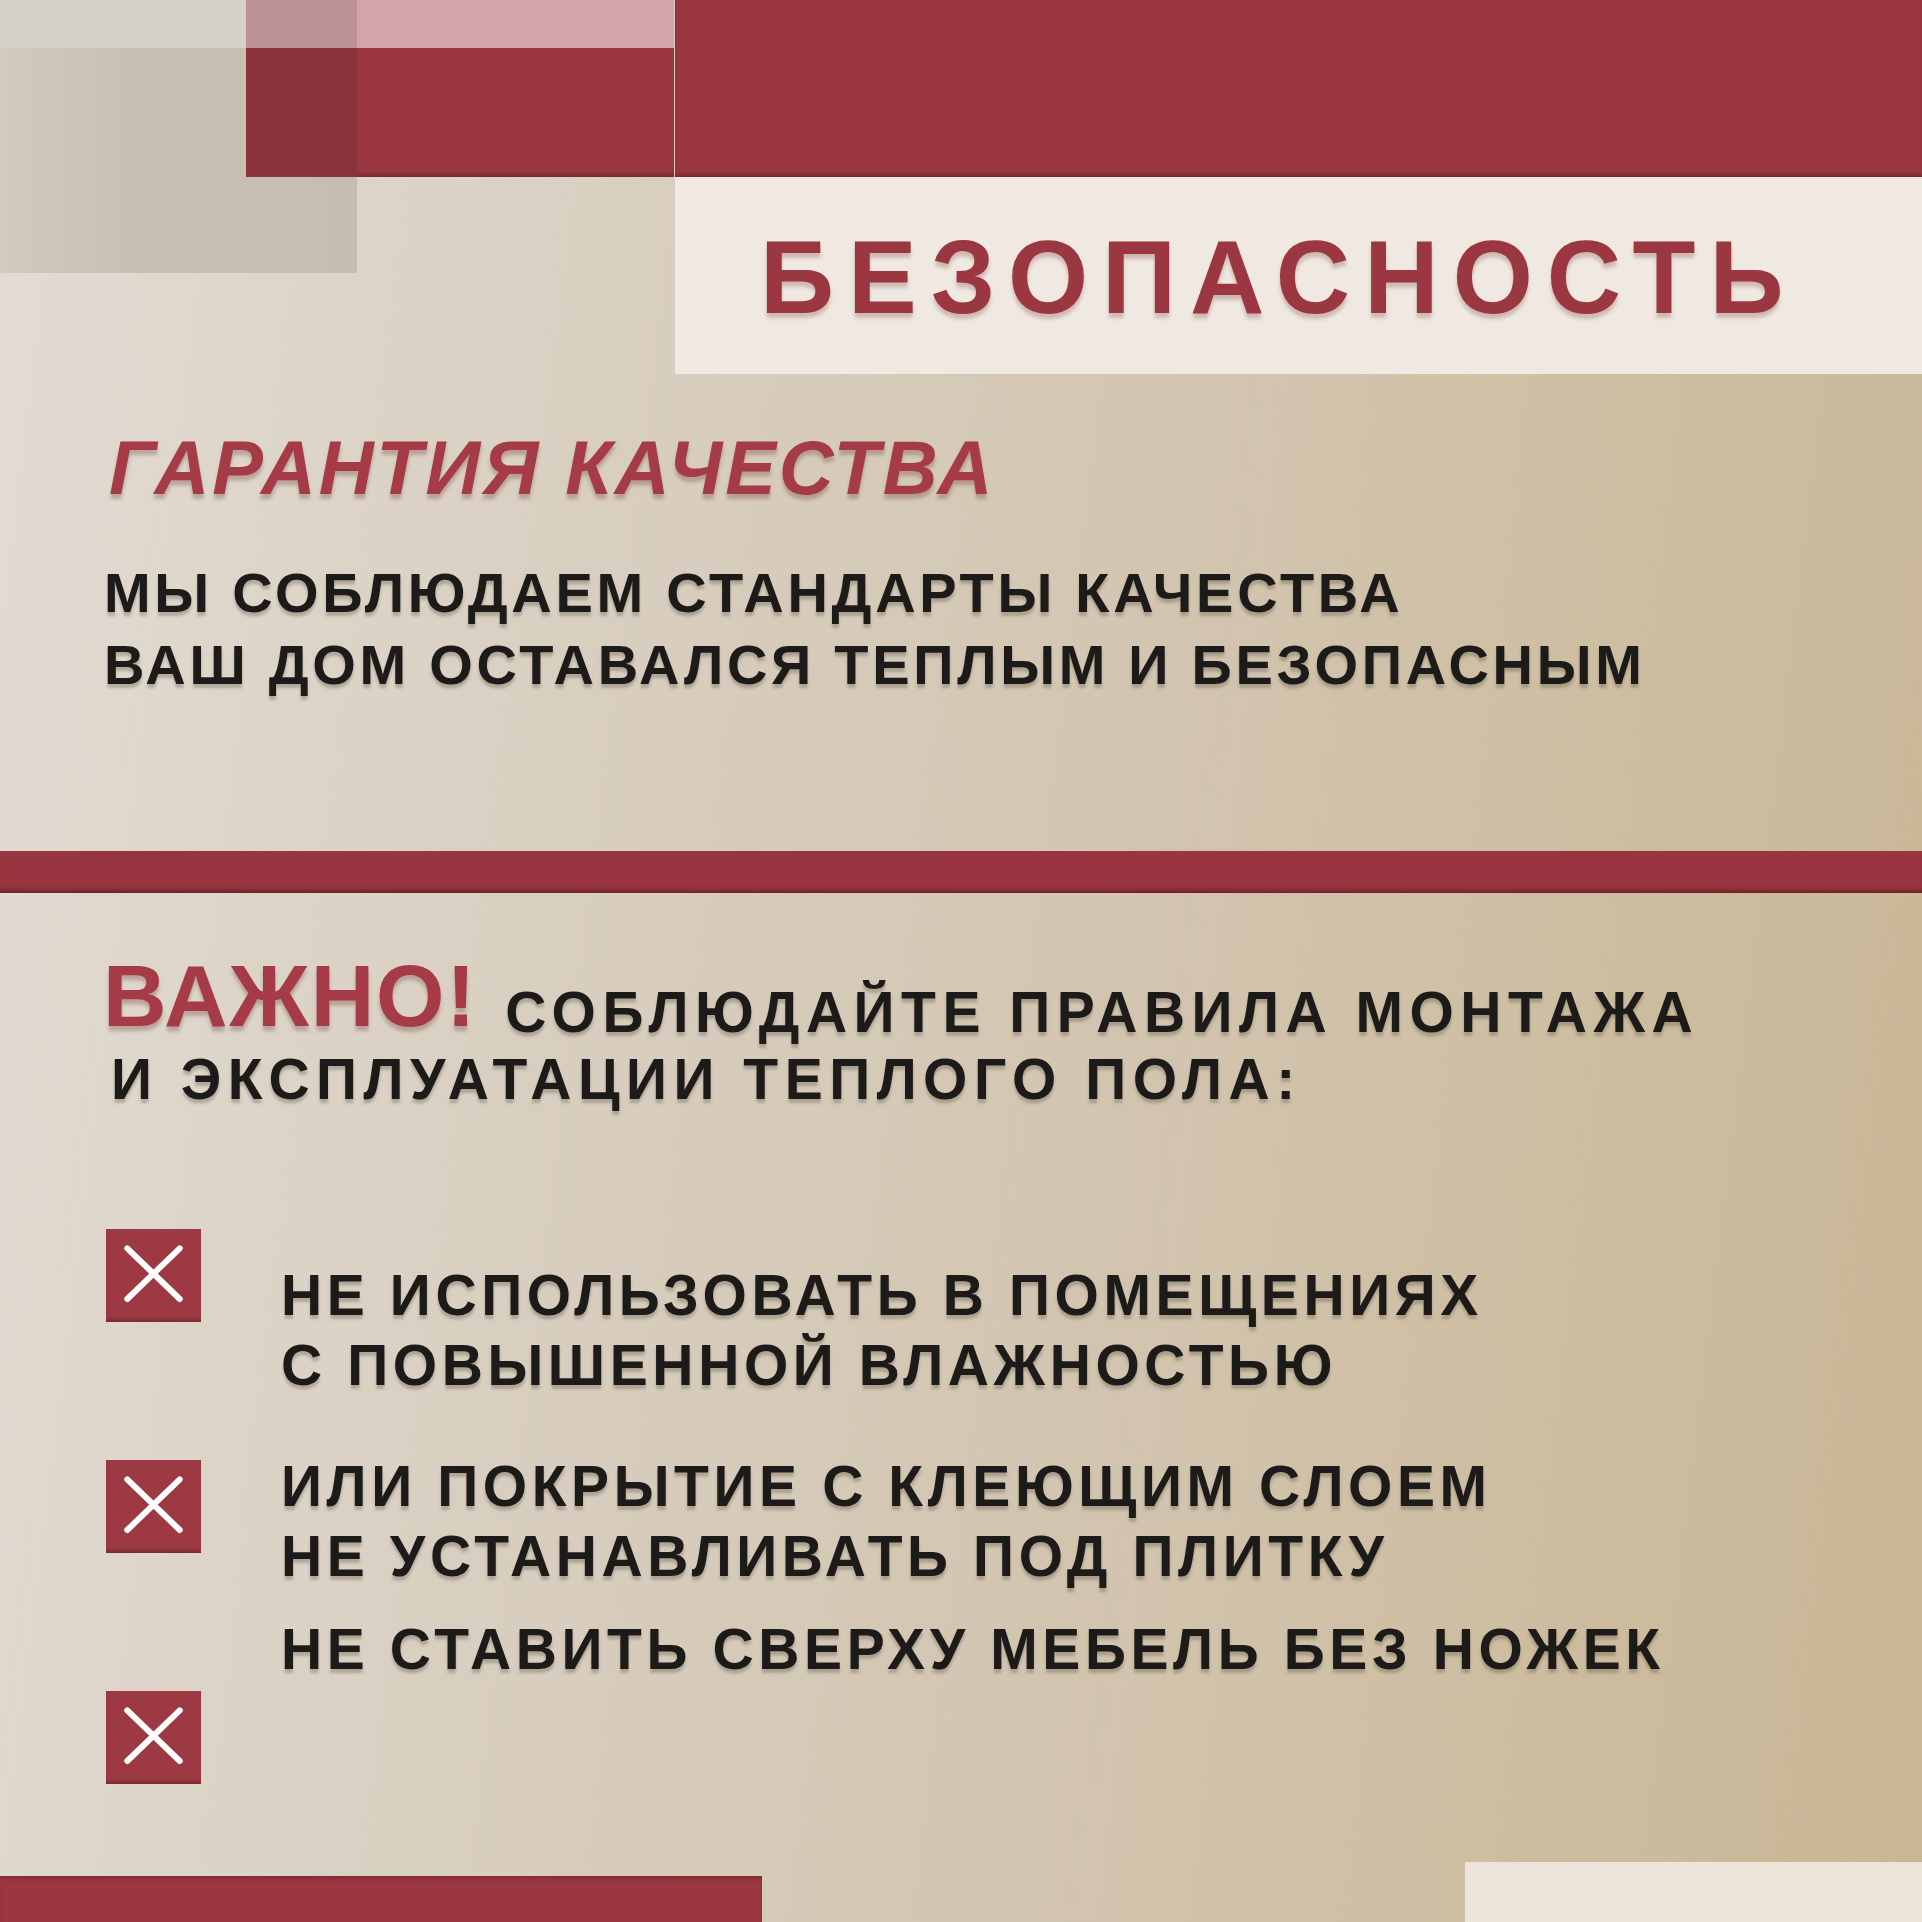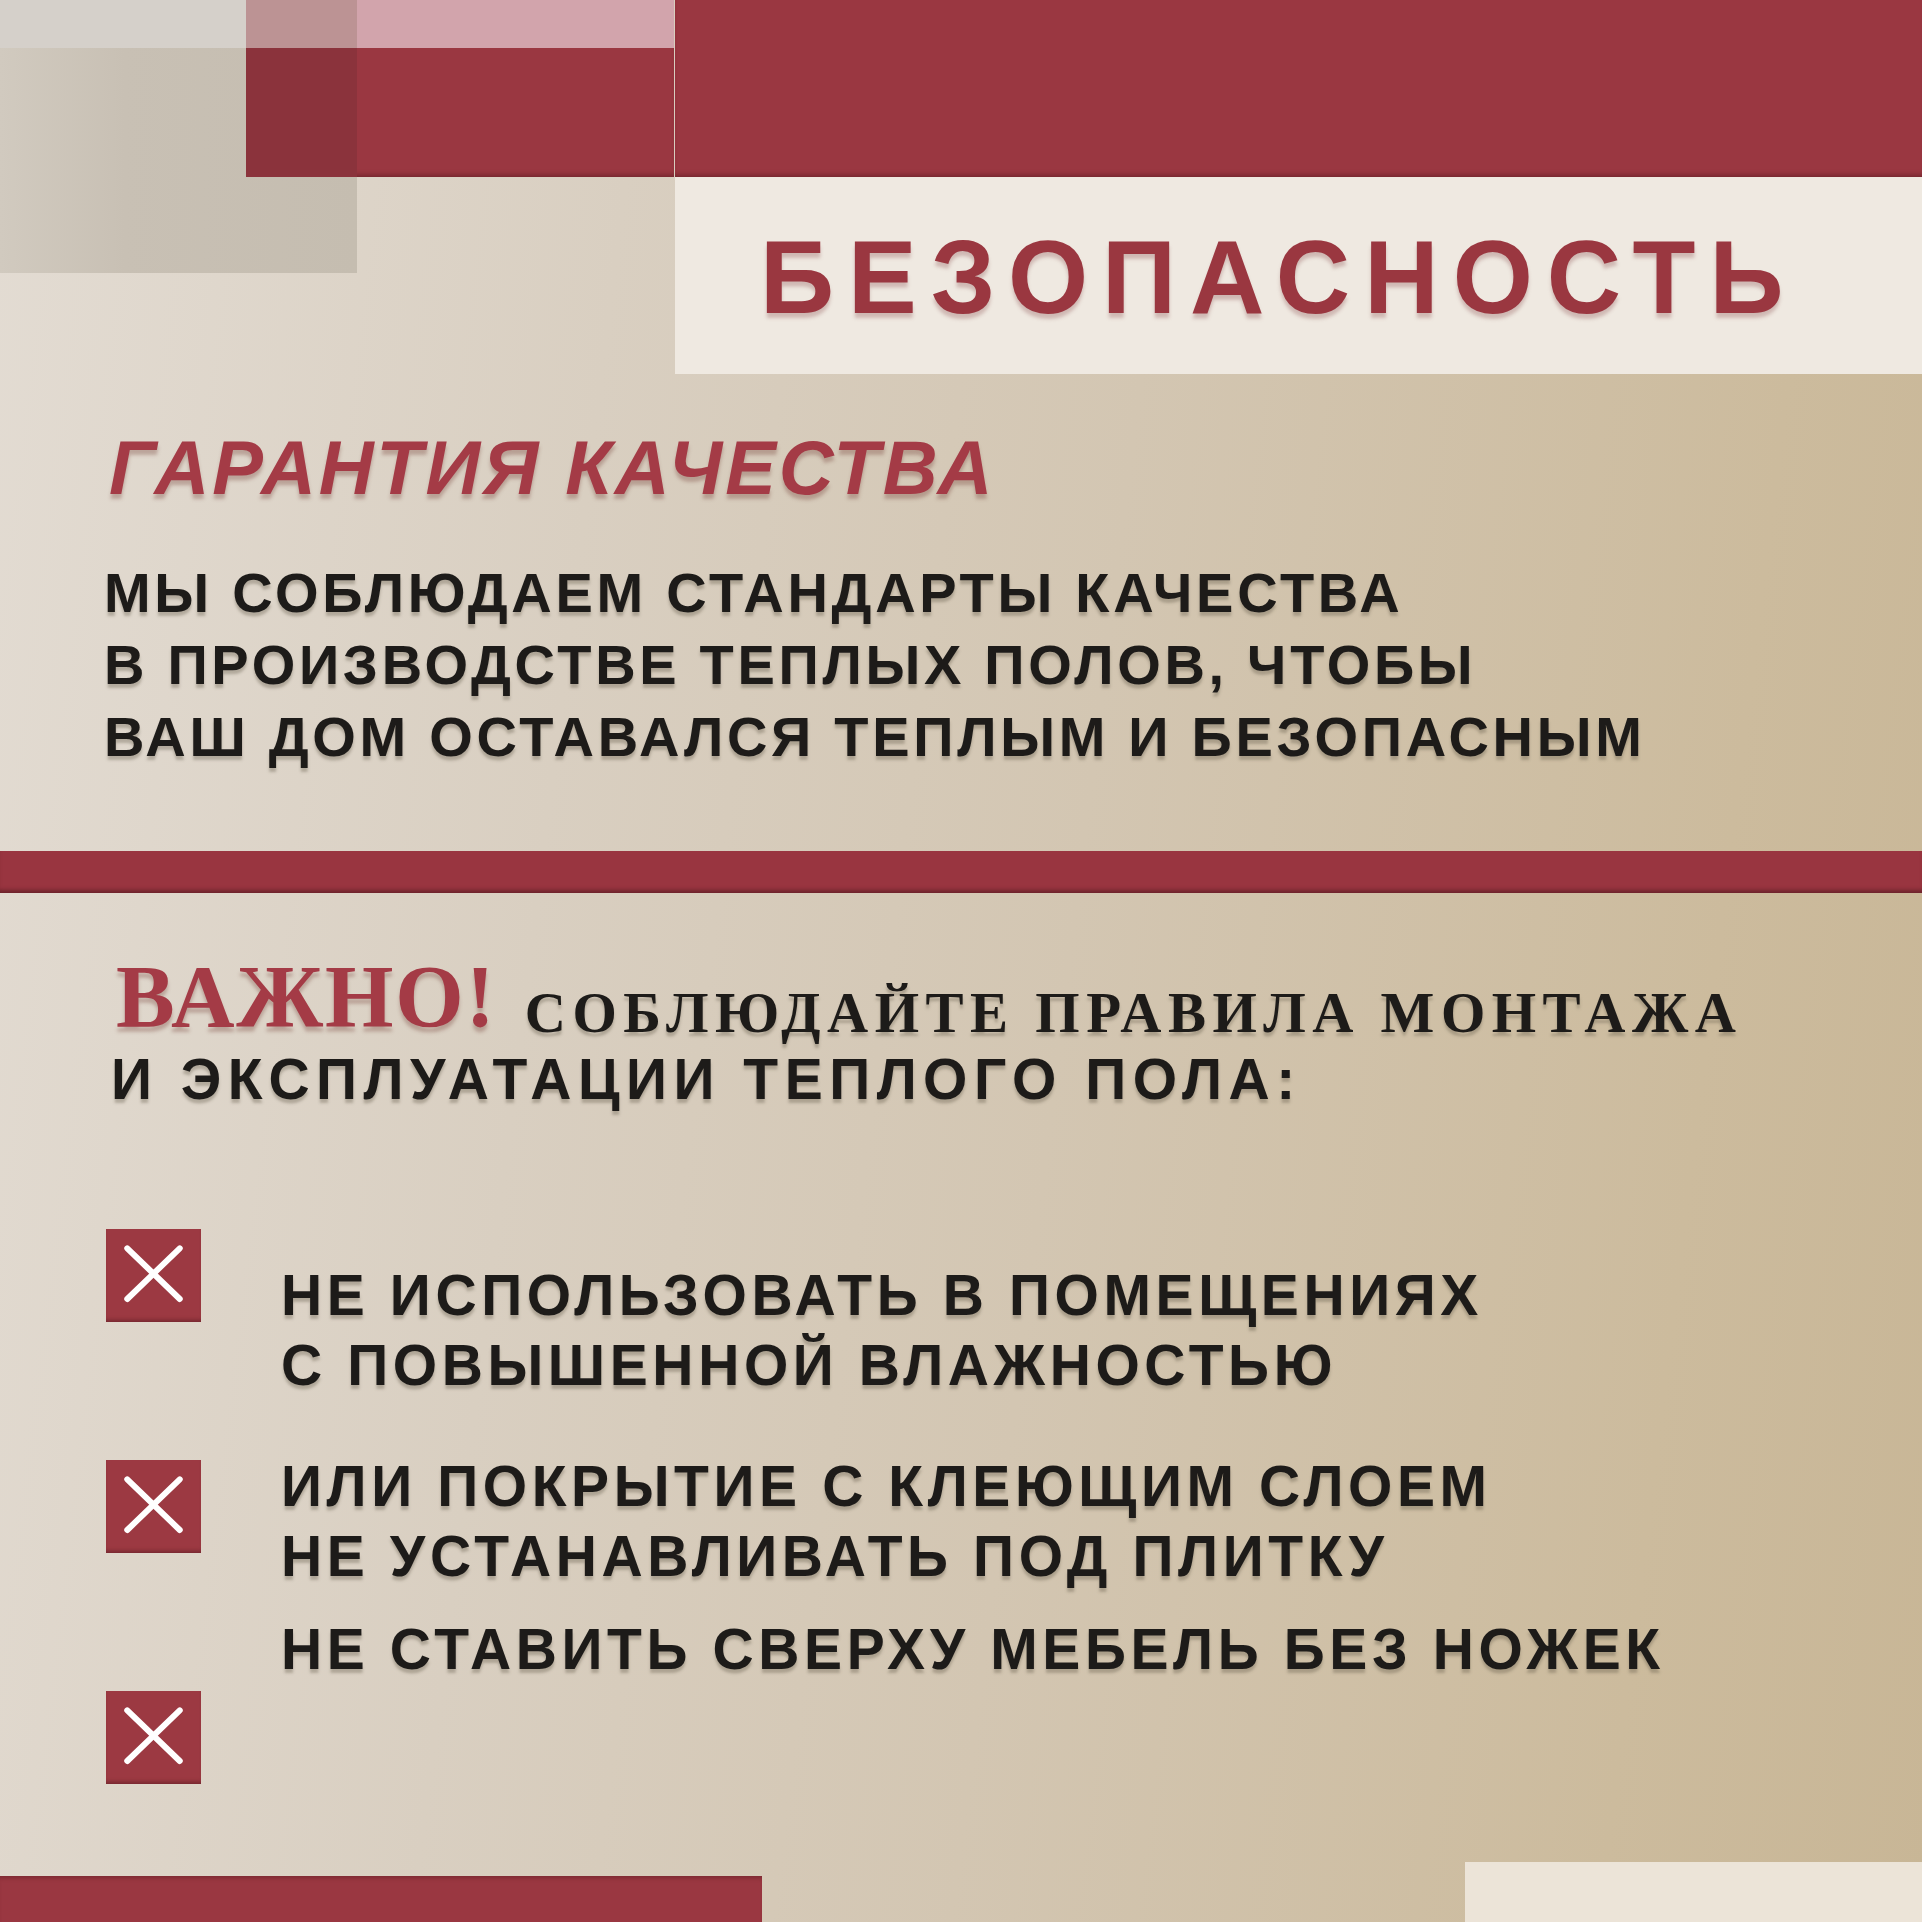--- a/index.html
+++ b/index.html
@@ -39,24 +39,23 @@
   }
   .quality-text{
     position:absolute;left:104px;top:557px;
     font-size:56px;line-height:72px;letter-spacing:3.7px;
     color:#1d1b19;white-space:nowrap;
     text-shadow:0 3.7px 2.8px rgba(95,85,70,.35);
   }
   .divider{position:absolute;left:0;top:851px;width:1922px;height:42px;background:#993540;
            box-shadow:inset 0 -5.5px 4.6px -2.8px rgba(60,15,20,.5);}
   .important-line1{
-    position:absolute;left:116px;top:952px;
-    display:flex;align-items:center;
+    position:absolute;left:103px;top:952px;
+    display:flex;align-items:flex-start;
     white-space:nowrap;
-    font-family:Liberation Serif, serif;
   }
   .important-label{
     font-size:88px;line-height:1;letter-spacing:1.8px;color:#a43b46;
     text-shadow:0 4.6px 3.7px rgba(120,70,60,.35);
   }
   .important-rest{
     font-size:57px;line-height:1;letter-spacing:6.5px;color:#1d1b19;
     margin-left:28px;
     text-shadow:0 3.7px 2.8px rgba(95,85,70,.35);
     margin-top:32px;
@@ -98,21 +97,20 @@
   <div class="cream-band"></div>
   <div class="red-band-main"></div>
   <div class="red-band-left"></div>
   <div class="red-overlap"></div>
 
   <div class="poster-title">БЕЗОПАСНОСТЬ</div>
 
   <div class="quality-heading">ГАРАНТИЯ КАЧЕСТВА</div>
   <div class="quality-text">
     <div>МЫ СОБЛЮДАЕМ СТАНДАРТЫ КАЧЕСТВА</div>
-    <div>В ПРОИЗВОДСТВЕ ТЕПЛЫХ ПОЛОВ, ЧТОБЫ</div>
     <div>ВАШ ДОМ ОСТАВАЛСЯ ТЕПЛЫМ И БЕЗОПАСНЫМ</div>
   </div>
 
   <div class="divider"></div>
 
   <div class="important-line1">
     <span class="important-label">ВАЖНО!</span>
     <span class="important-rest">СОБЛЮДАЙТЕ ПРАВИЛА МОНТАЖА</span>
   </div>
   <div class="important-line2">И ЭКСПЛУАТАЦИИ ТЕПЛОГО ПОЛА:</div>

